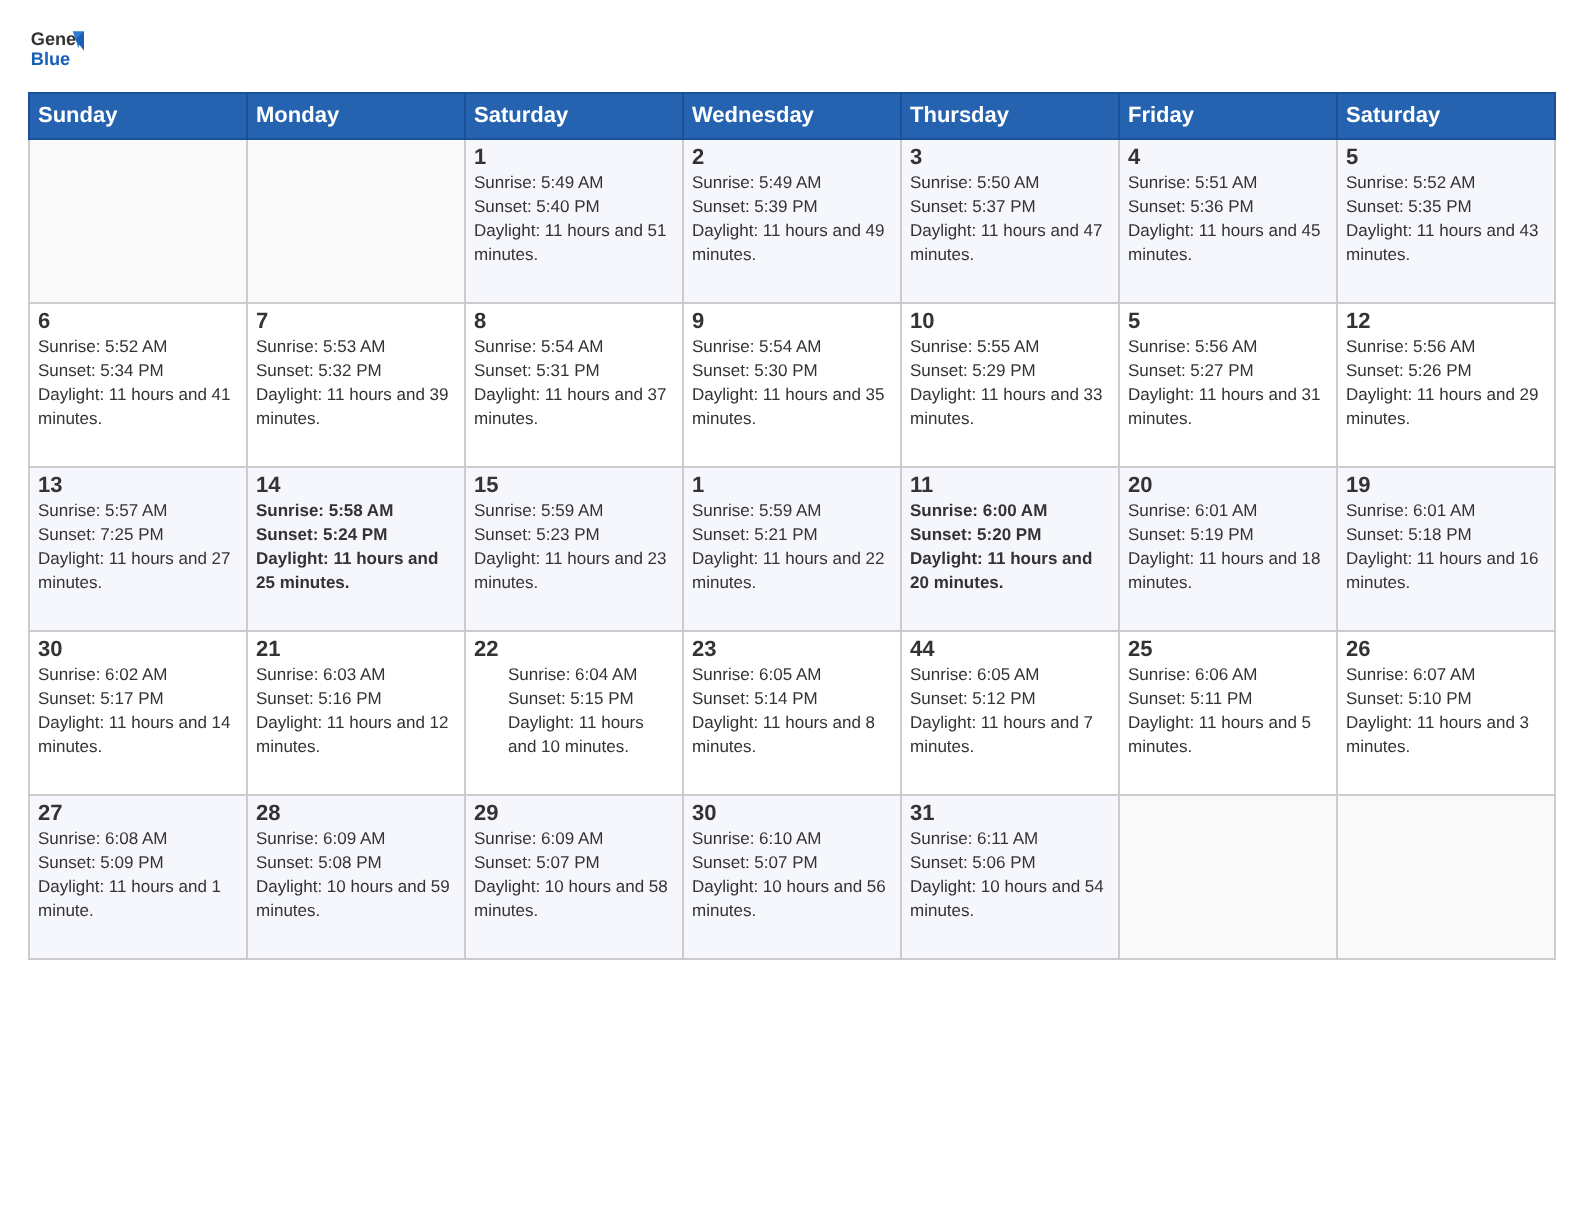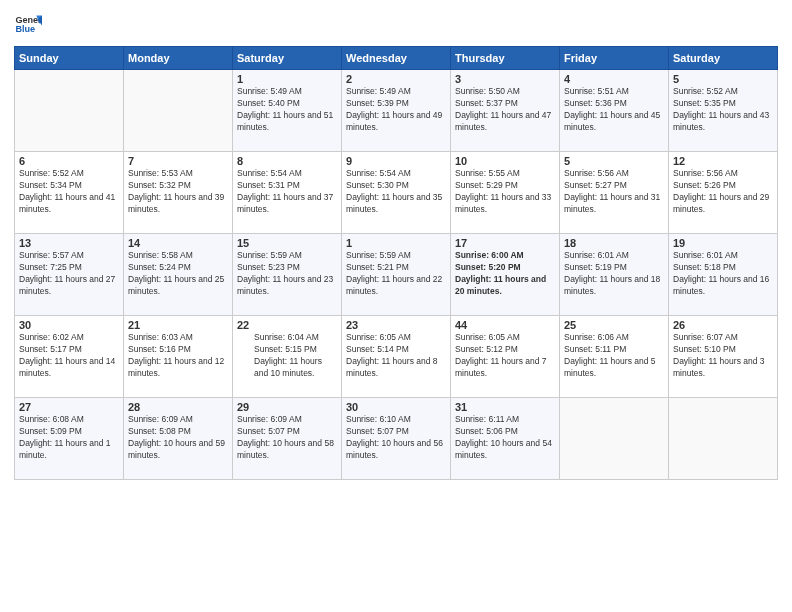--- a/index.html
+++ b/index.html
@@ -198,44 +198,44 @@
         </tr>
         <tr>
           <td>
             <span class="day-number">13</span>
             <div class="day-info" style="white-space: pre-line;">Sunrise: 5:57 AM
 Sunset: 7:25 PM
 Daylight: 11 hours and 27 minutes.</div>
           </td>
           <td>
             <span class="day-number">14</span>
-            <div class="day-info" style="white-space: pre-line;">Sunrise: 5:58 AM
+            <div class="day-info" style="white-space: pre-line; font-weight: bold;">Sunrise: 5:58 AM
 Sunset: 5:24 PM
 Daylight: 11 hours and 25 minutes.</div>
           </td>
           <td>
             <span class="day-number">15</span>
             <div class="day-info" style="white-space: pre-line;">Sunrise: 5:59 AM
 Sunset: 5:23 PM
 Daylight: 11 hours and 23 minutes.</div>
           </td>
           <td>
             <span class="day-number">1</span>
             <div class="day-info" style="white-space: pre-line;">Sunrise: 5:59 AM
 Sunset: 5:21 PM
 Daylight: 11 hours and 22 minutes.</div>
           </td>
           <td>
-            <span class="day-number">17</span>
+            <span class="day-number">11</span>
             <div class="day-info" style="white-space: pre-line; font-weight: bold;">Sunrise: 6:00 AM
 Sunset: 5:20 PM
 Daylight: 11 hours and 20 minutes.</div>
           </td>
           <td>
-            <span class="day-number">18</span>
+            <span class="day-number">20</span>
             <div class="day-info" style="white-space: pre-line;">Sunrise: 6:01 AM
 Sunset: 5:19 PM
 Daylight: 11 hours and 18 minutes.</div>
           </td>
           <td>
             <span class="day-number">19</span>
             <div class="day-info" style="white-space: pre-line;">Sunrise: 6:01 AM
 Sunset: 5:18 PM
 Daylight: 11 hours and 16 minutes.</div>
           </td>

